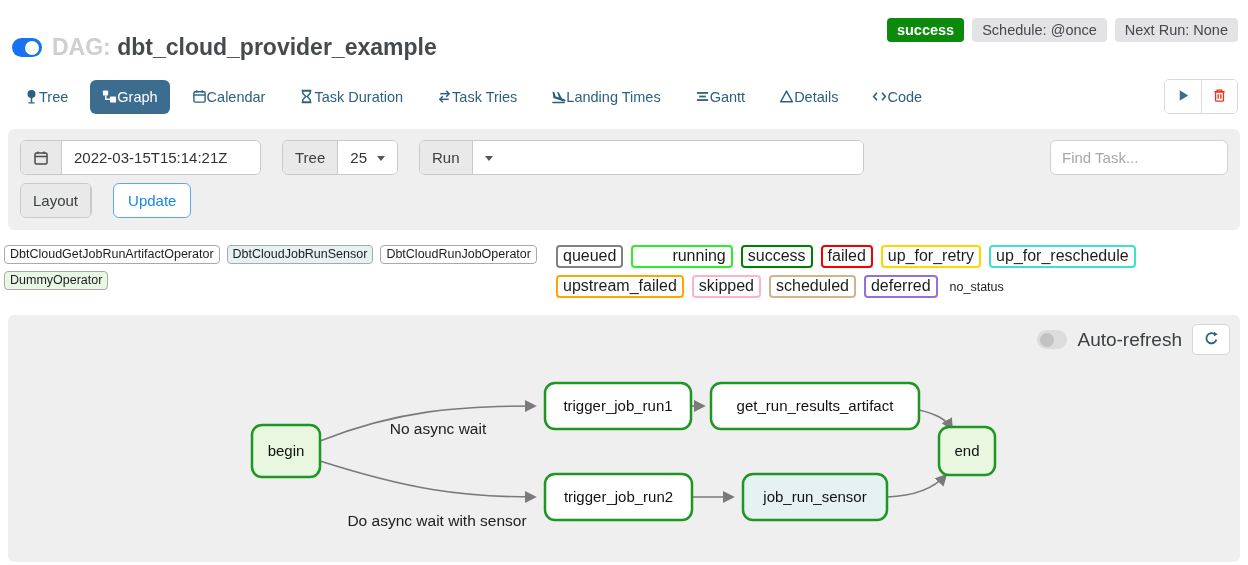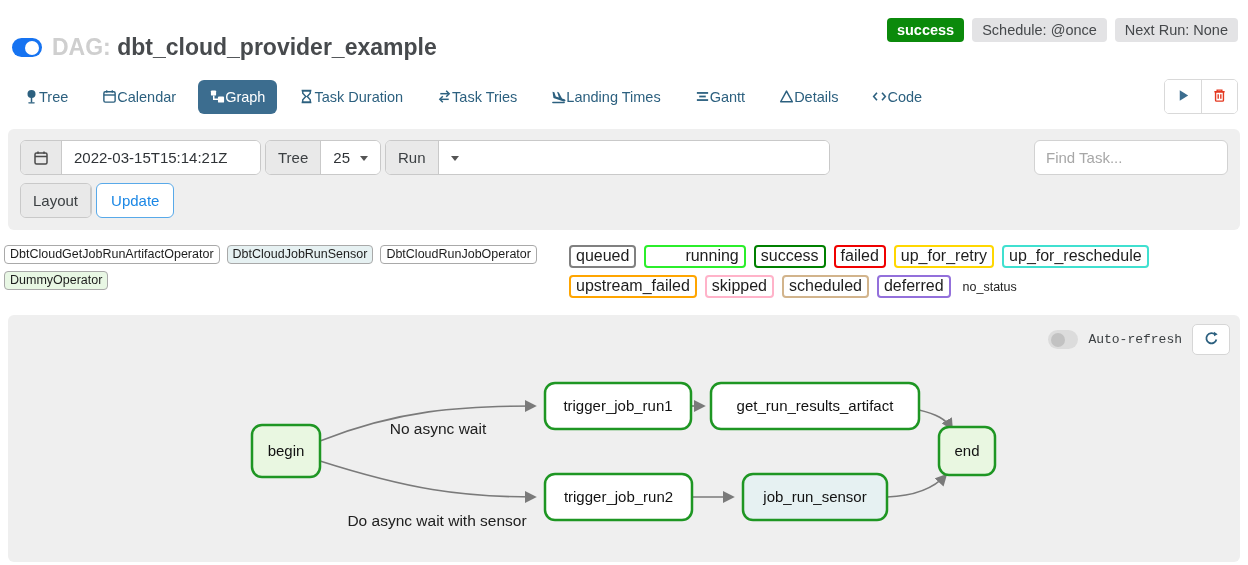--- a/index.html
+++ b/index.html
@@ -33,44 +33,44 @@
   .tab.active { background:#3c6d8f; color:#fff; }
   .tab .icon { display:inline-flex; width:15px; height:15px; }
   .tab .icon svg { width:15px; height:15px; }
   .btn-group { margin-left:auto; display:flex; border:1px solid #d9d9d9; border-radius:5px; overflow:hidden; background:#fff; }
   .gbtn { width:36px; height:33px; display:flex; align-items:center; justify-content:center; cursor:pointer; background:#fff; border:none; }
   .gbtn + .gbtn { border-left:1px solid #d9d9d9; }
   .gbtn svg { width:15px; height:15px; }
 
   
   .filter-panel { margin:15px 8px 0; background:#efefef; border-radius:6px; padding:11px 12px 12px; }
-  .frow { display:flex; align-items:center; gap:4px; }
+  .frow { display:flex; align-items:center; gap:21px; }
   .frow + .frow { margin-top:8px; }
   .input-group { display:flex; align-items:stretch; height:35px; border:1px solid #c9c9c9; border-radius:6px; background:#fff; overflow:hidden; }
   .ig-addon { background:#e9e9e9; display:flex; align-items:center; padding:0 12px; border-right:1px solid #c9c9c9; font-size:15px; color:#3c4043; white-space:nowrap; }
   .ig-addon svg { width:16px; height:16px; }
   .ig-input { border:none; outline:none; font-size:15px; padding:0 12px; font-family:inherit; color:#2f3337; background:#fff; }
   .sel { display:flex; align-items:center; gap:10px; padding:0 12px; font-size:15px; color:#2f3337; background:#fff; cursor:pointer; white-space:nowrap; }
   .chev { width:0; height:0; border-left:4.5px solid transparent; border-right:4.5px solid transparent; border-top:5.5px solid #555; margin-top:2px; }
-  .find-input { margin-left:auto; width:194px; height:35px; border:1px solid #d2d2d2; border-radius:6px; padding:0 11px; font-size:15px; font-family:inherit; color:#2f3337; }
+  .find-input { margin-left:auto; width:178px; height:35px; border:1px solid #d2d2d2; border-radius:6px; padding:0 11px; font-size:15px; font-family:inherit; color:#2f3337; }
   .find-input::placeholder { color:#a7a7a7; }
   .update-btn { height:35px; border:1px solid #58a9e9; color:#1b87e5; background:#fff; font-size:15px; border-radius:6px; padding:0 14px; cursor:pointer; font-family:inherit; }
 
   
-  .legend { display:flex; align-items:flex-start; padding:15px 8px 0 4px; gap:25px;text-align:center; }
+  .legend { display:flex; align-items:flex-start; padding:15px 8px 0 4px; gap:12px;text-align:center; }
   .ops { display:flex; flex-wrap:wrap; gap:7px; width:540px; flex:0 0 auto; }
   .stats { display:flex; flex-wrap:wrap; gap:7px 8px; align-items:center; flex:1; }
   .op-badge { border:1px solid #a9a9a9; border-radius:4px; padding:1px 5px 2px; font-size:12.5px; color:#1d1d1d; background:#fff; }
   .status-badge { border:2px solid; border-radius:4px; padding:0 5px 1px; font-size:16px; color:#1d1d1d; background:#fff; }
   .no-status { font-size:12.5px; color:#1d1d1d; padding:1px 4px; }
 
   
   .graph-panel { margin:17px 8px 0; background:#efefef; border-radius:6px; height:247px; position:relative; }
   .graph-controls { position:absolute; top:9px; right:10px; display:flex; align-items:center; gap:10px; z-index:2; }
-  .auto-refresh-label { font-size:13px; color:#3c4043;font-family:Liberation Mono, monospace; }
+  .auto-refresh-label { font-size:19px; color:#3c4043; }
   .refresh-btn { width:38px; height:31px; background:#fff; border:1px solid #d6d6d6; border-radius:5px; display:flex; align-items:center; justify-content:center; cursor:pointer; }
   .refresh-btn svg { width:15px; height:15px; }
   .graph-svg { position:absolute; left:0; top:0; width:1232px; height:247px; }
   .graph-svg text.node-label { font-family:"Liberation Sans", sans-serif; font-size:15px; font-weight:500; fill:#121212; }
   .graph-svg text.edge-label { font-family:"Liberation Sans", sans-serif; font-size:15.5px; font-weight:500; fill:#202020; }
 </style>
 </head>
 <body>
 
 <div class="topbar">
@@ -95,40 +95,40 @@
       <div class="tab">
         <span class="icon">
           <svg viewBox="0 0 16 16" fill="currentColor">
             <circle cx="8" cy="5.3" r="4.3"></circle>
             <rect x="7.2" y="8.5" width="1.6" height="6"></rect>
             <rect x="4.5" y="14" width="7" height="1.4" rx="0.7"></rect>
           </svg>
         </span>
         <span>Tree</span>
       </div>
+      <div class="tab active">
+        <span class="icon">
+          <svg viewBox="0 0 16 16" fill="currentColor">
+            <rect x="1" y="1.5" width="5.5" height="5.5" rx="1"></rect>
+            <rect x="8.5" y="8" width="6.5" height="6.5" rx="1"></rect>
+            <path d="M3.2 7v4.8h5.3v-1.6H4.8V7z"></path>
+          </svg>
+        </span>
+        <span>Graph</span>
+      </div>
       <div class="tab">
         <span class="icon">
           <svg viewBox="0 0 16 16" fill="none" stroke="currentColor" stroke-width="1.5">
             <rect x="2" y="3" width="12" height="11" rx="1.5"></rect>
             <line x1="2" y1="6.4" x2="14" y2="6.4"></line>
             <line x1="5" y1="1.4" x2="5" y2="3.8"></line>
             <line x1="11" y1="1.4" x2="11" y2="3.8"></line>
           </svg>
         </span>
         <span>Calendar</span>
-      </div>
-      <div class="tab active">
-        <span class="icon">
-          <svg viewBox="0 0 16 16" fill="currentColor">
-            <rect x="1" y="1.5" width="5.5" height="5.5" rx="1"></rect>
-            <rect x="8.5" y="8" width="6.5" height="6.5" rx="1"></rect>
-            <path d="M3.2 7v4.8h5.3v-1.6H4.8V7z"></path>
-          </svg>
-        </span>
-        <span>Graph</span>
       </div>
       <div class="tab">
         <span class="icon">
           <svg viewBox="0 0 16 16" fill="none" stroke="currentColor" stroke-width="1.5">
             <path d="M4 2h8v2.6L8.8 8 12 11.4V14H4v-2.6L7.2 8 4 4.6z"></path>
             <line x1="2.8" y1="1.7" x2="13.2" y2="1.7" stroke-width="1.8"></line>
             <line x1="2.8" y1="14.3" x2="13.2" y2="14.3" stroke-width="1.8"></line>
           </svg>
         </span>
         <span>Task Duration</span>

